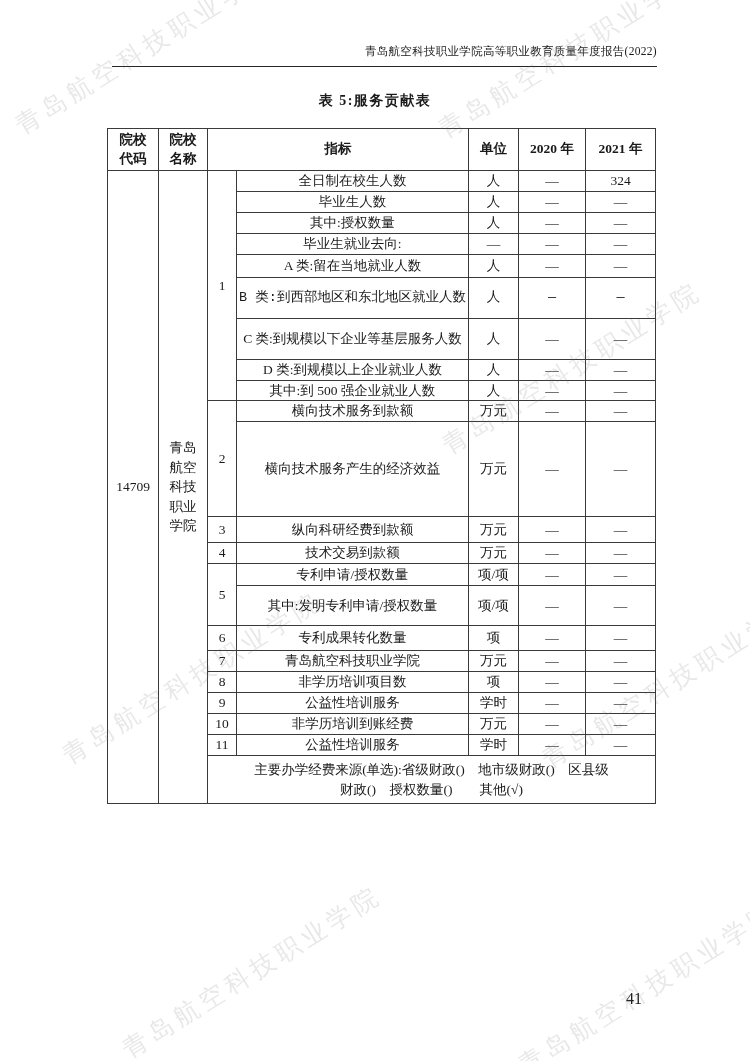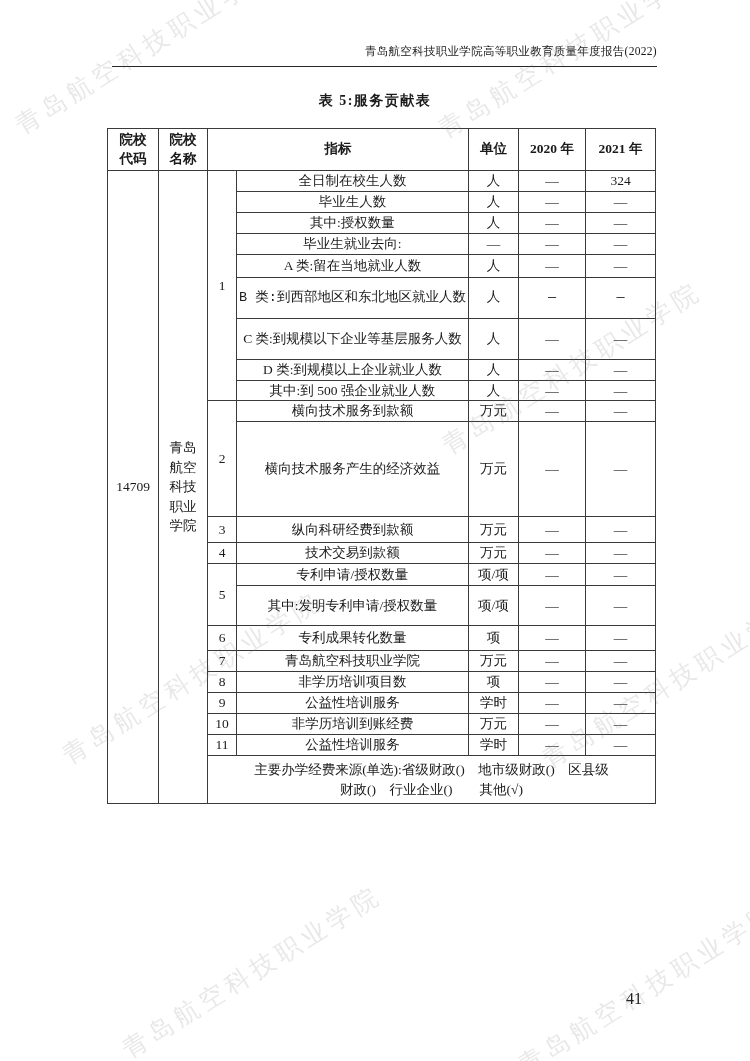--- a/index.html
+++ b/index.html
@@ -216,20 +216,20 @@
         <tr style="height: 21px;">
           <td class="group-num" rowspan="1">11</td>
           <td>公益性培训服务</td>
           <td>学时</td>
           <td>—</td>
           <td>—</td>
         </tr>
         <tr style="height: 48px;">
           <td class="footer-cell" colspan="5">
             <div>主要办学经费来源(单选):省级财政()　地市级财政()　区县级</div>
-            <div>财政()　行业企业()　　其他(√)</div>
+            <div>财政()　授权数量()　　其他(√)</div>
           </td>
         </tr>
       </tbody>
     </table>
 
   <div class="pageno">41</div>
 </div>
 
 </body></html>

